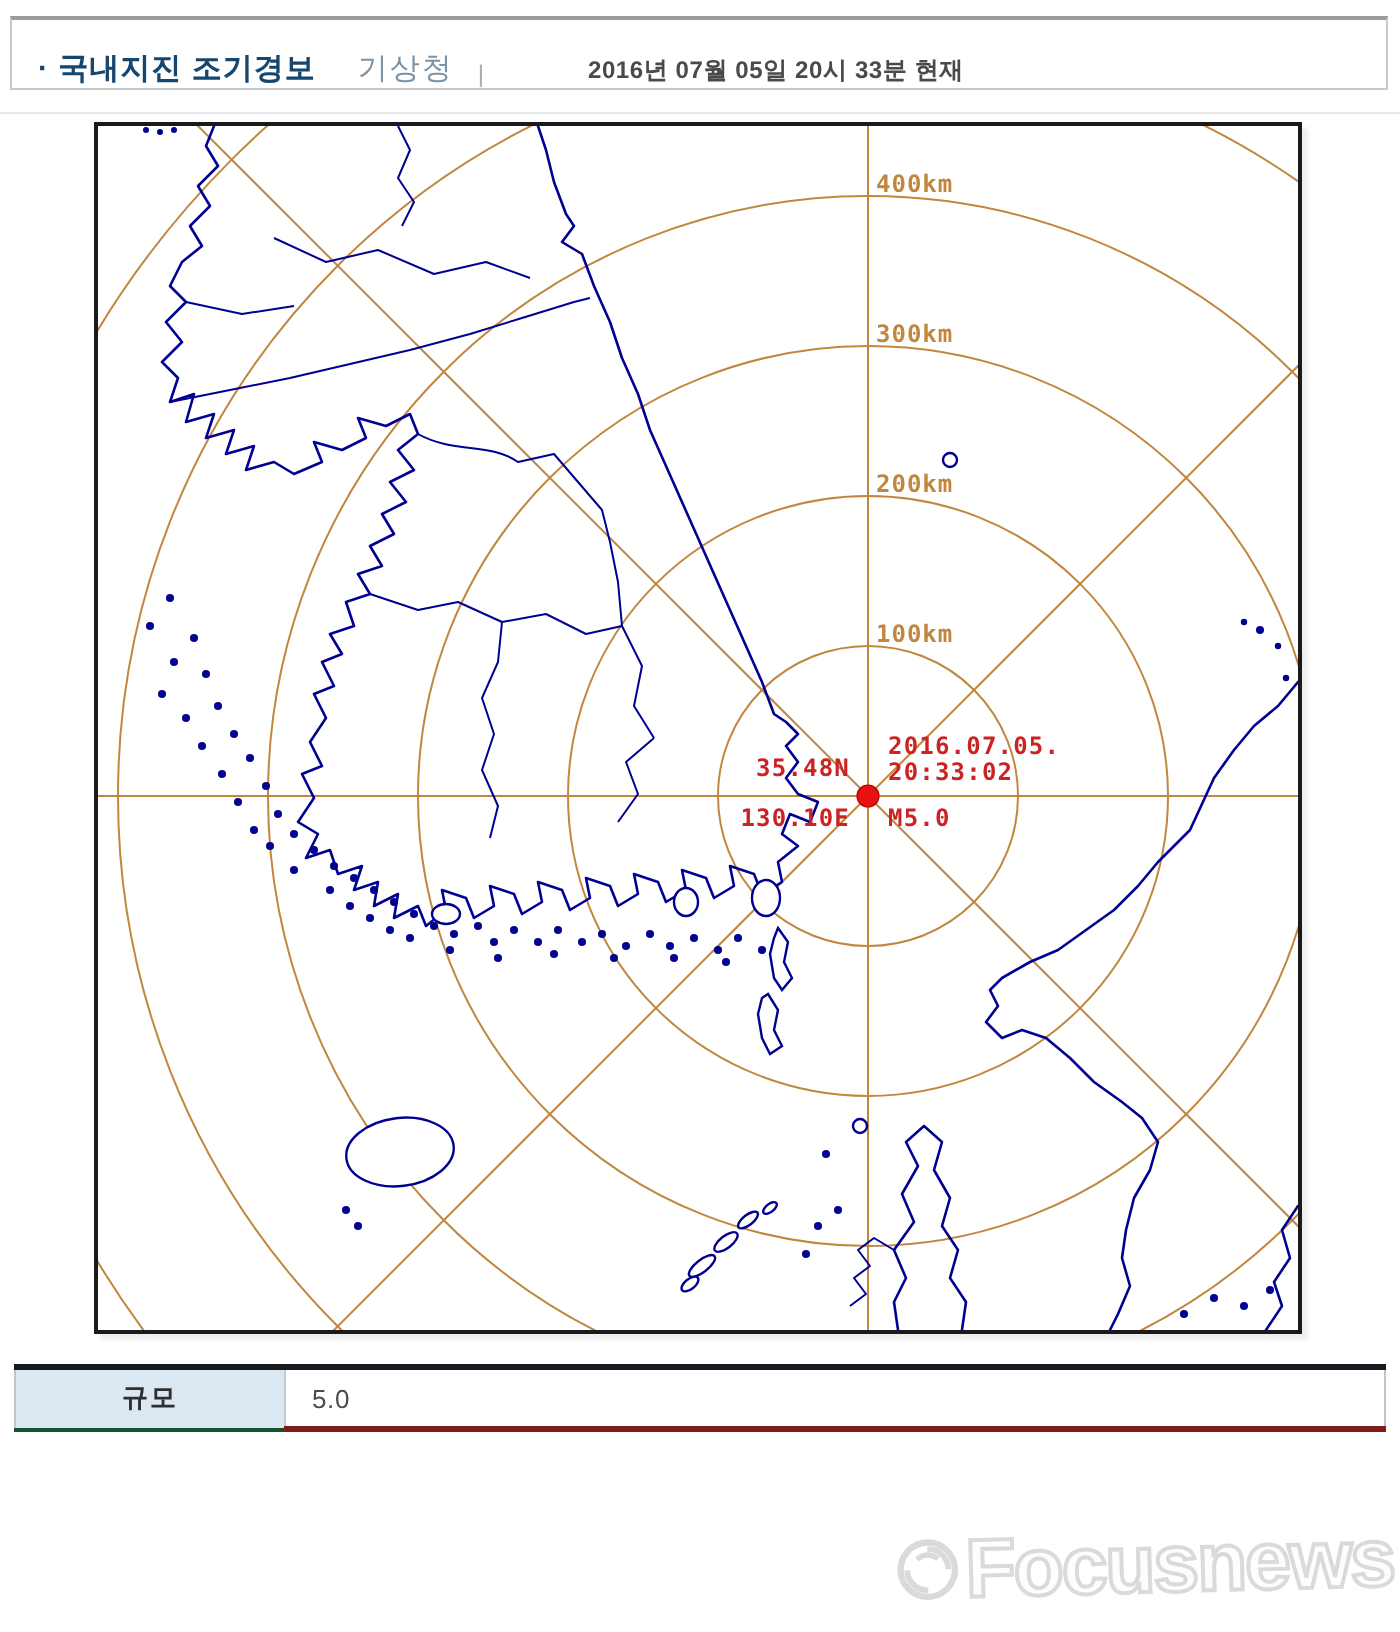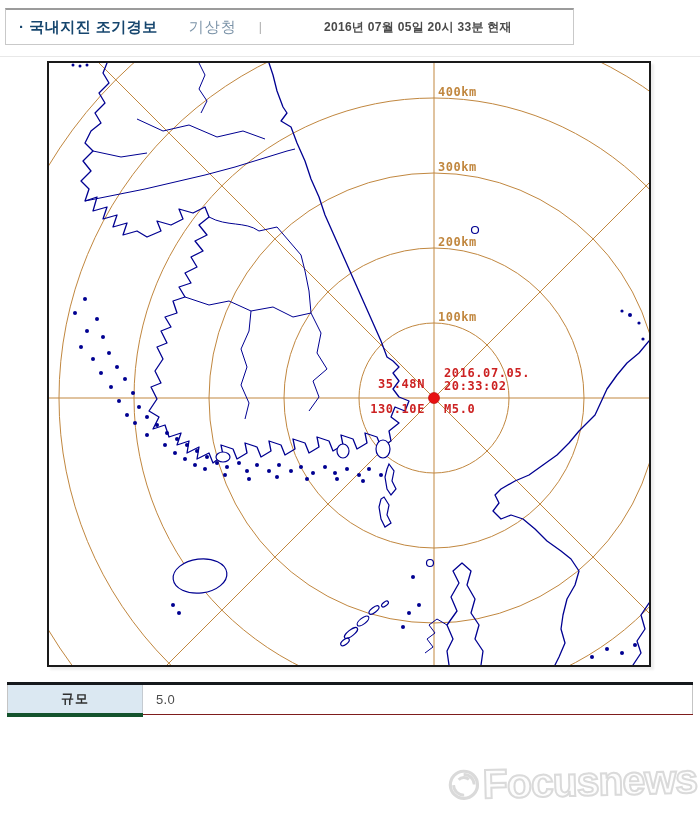--- a/index.html
+++ b/index.html
@@ -12,23 +12,23 @@
     --th-bg:#dbe8f2;
   }
   *{box-sizing:border-box;}
   html,body{margin:0;padding:0;background:#fff;}
   body{
     width:700px;height:816px;position:relative;overflow:hidden;
     font-family:"Liberation Sans","DejaVu Sans",sans-serif;
   }
   
   .header{
-    position:absolute;left:5px;top:8px;width:569px;height:37px;
+    position:absolute;left:5px;top:8px;width:689px;height:37px;
     background:#fff;border:1px solid #c9c9c9;border-top:2px solid #9b9b9b;
-    display:flex;align-items:center;padding-left:13px;gap:10px;
+    display:flex;align-items:flex-end;padding-left:13px;
   }
   .header .title{font-size:15px;font-weight:bold;color:var(--accent-navy);letter-spacing:0.5px;}
   .header .agency{font-size:15px;color:var(--agency-blue);margin-left:21px;letter-spacing:1px;}
   .header .sep{font-size:12px;color:#aaaaaa;margin:0 8px 0 12px;}
   .header .stamp{font-size:12px;color:#4a4a4a;font-weight:bold;letter-spacing:0.3px;margin-left:44px;}
   .divider{position:absolute;left:0;top:56px;width:700px;height:1px;background:#e8e8e8;}
   
   .map-panel{
     position:absolute;left:47px;top:61px;width:604px;height:606px;
     background:#fff;border:2px solid #1a1a1a;
@@ -47,25 +47,25 @@
   
   .info-table{
     position:absolute;left:7px;top:682px;width:686px;
     border-collapse:collapse;table-layout:fixed;
     border-top:3px solid #16191d;
     border-left:1px solid #c5c5c5;border-right:1px solid #c5c5c5;border-bottom:1px solid #c5c5c5;
   }
   .info-table th{
     width:135px;height:31px;background:var(--th-bg);
     font-size:13px;font-weight:bold;color:#2f2f2f;text-align:center;
-    border-bottom:4px solid #14532d;border-right:1px solid #c5cbd1;letter-spacing:1px;
+    border-bottom:2px solid #14532d;border-right:1px solid #c5cbd1;letter-spacing:1px;
   }
   .info-table td{
     height:31px;font-size:13px;color:#4c4c4c;text-align:left;
-    padding-left:13px;border-bottom:1px solid #7f1d1d;background:#fff;letter-spacing:0.3px;
+    padding-left:13px;border-bottom:3px solid #7f1d1d;background:#fff;letter-spacing:0.3px;
   }
   
   .watermark{
     position:absolute;left:447px;top:756px;width:250px;height:52px;
     display:flex;align-items:center;pointer-events:none;
     transform:rotate(-1.5deg);
   }
   .watermark .wm-text{
     font-size:41px;font-weight:bold;color:#fdfdfd;letter-spacing:-1px;
     -webkit-text-stroke:2px #dadada;text-shadow:0 0 1px #e3e3e3;line-height:1;

